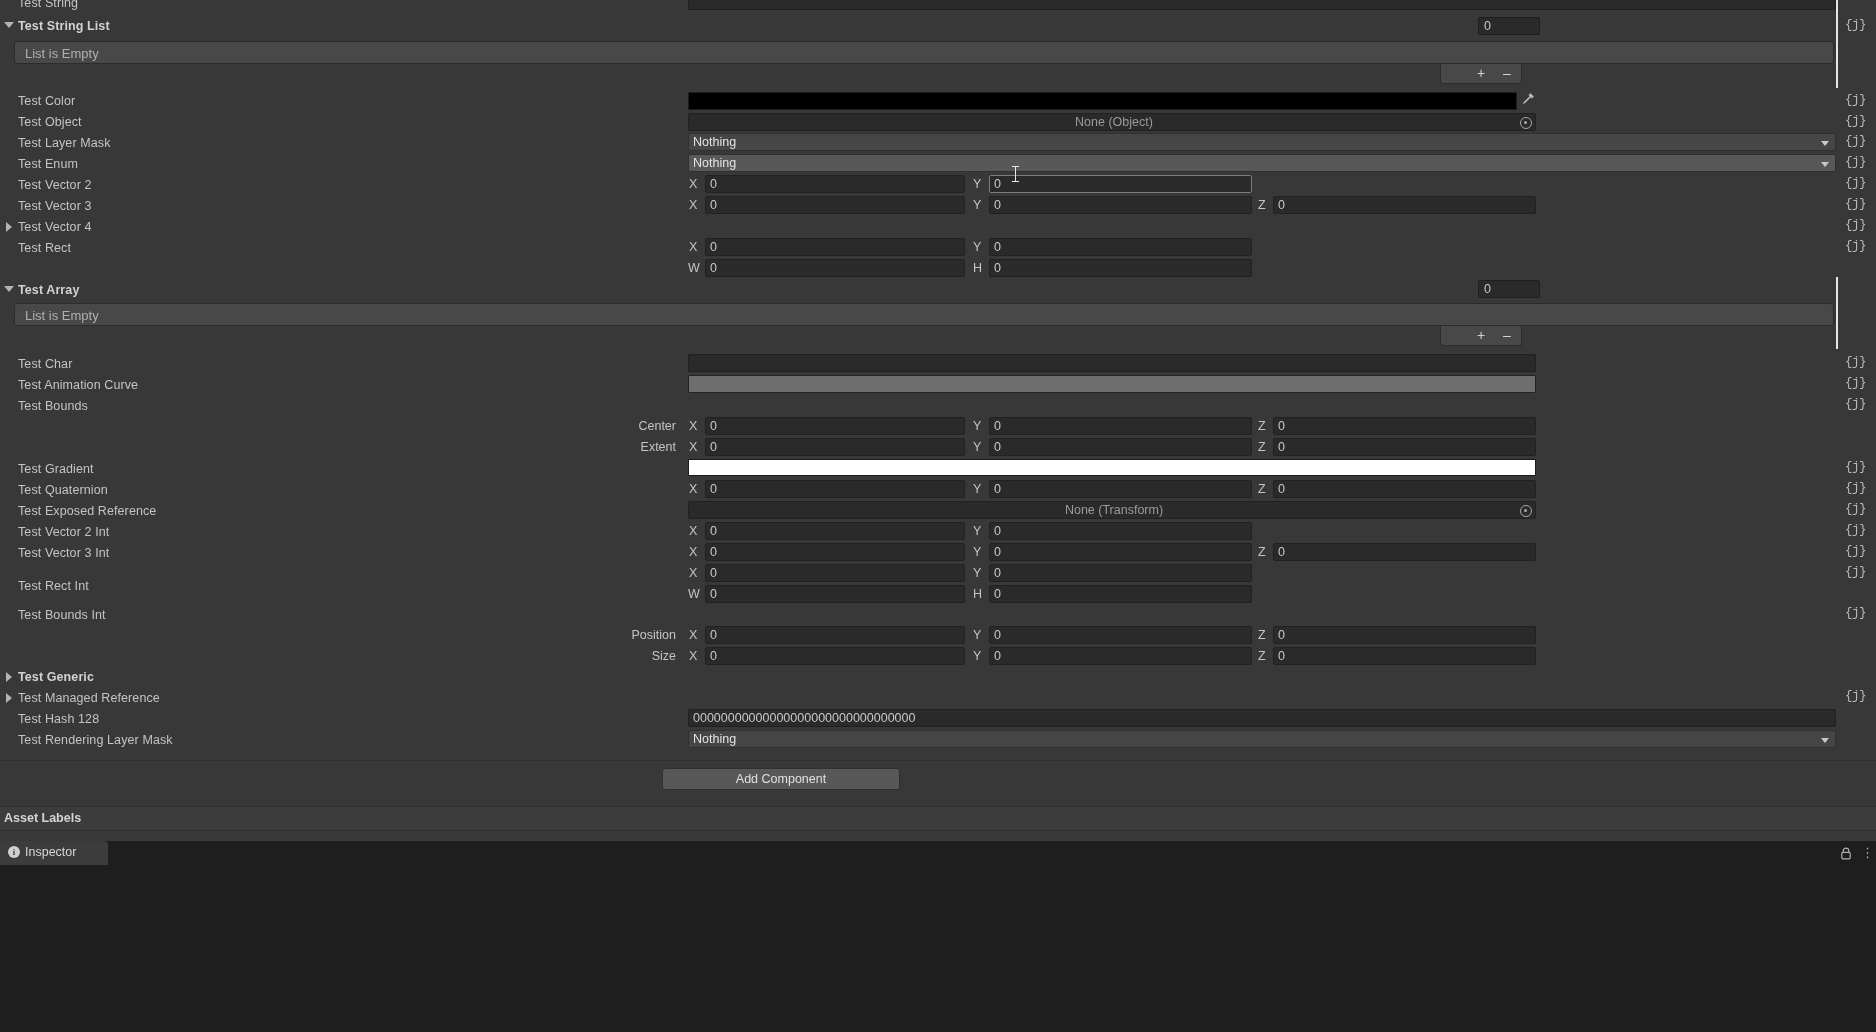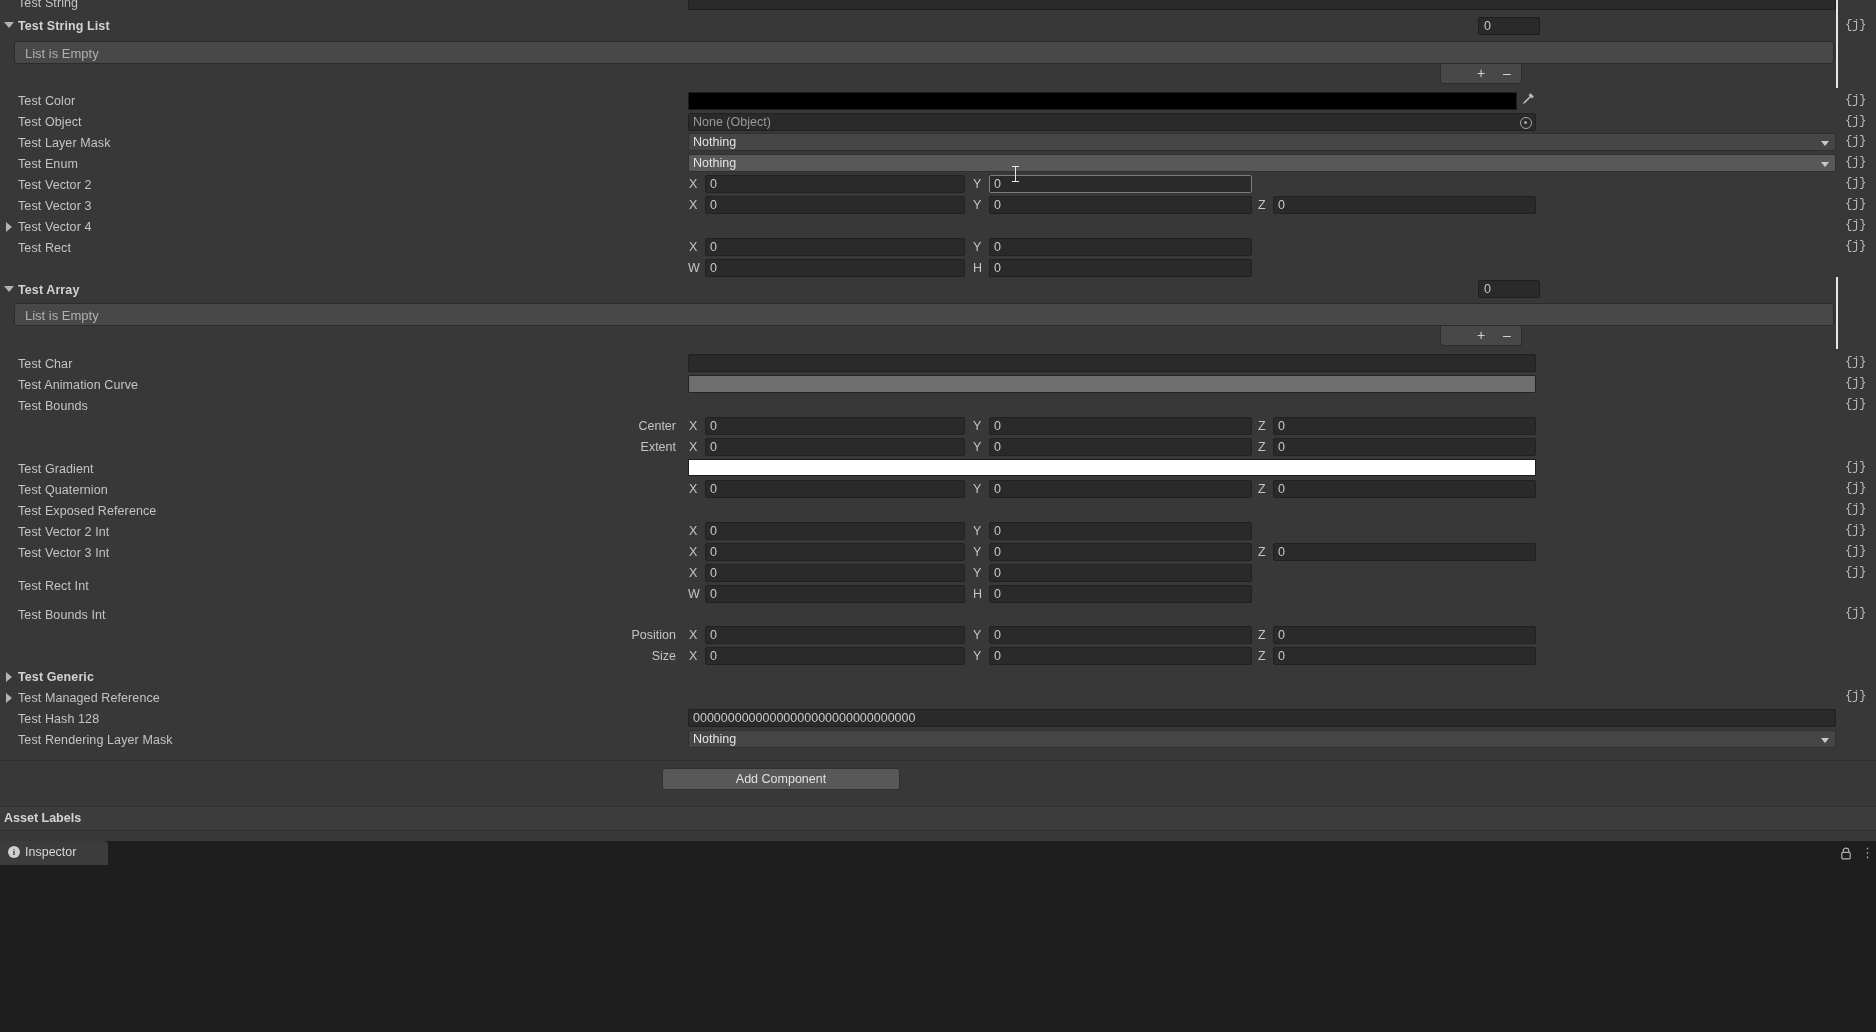--- a/index.html
+++ b/index.html
@@ -88,20 +88,21 @@
     border-right: 4px solid transparent;
     border-top: 5px solid #c9c9c9;
   }
 
   
   .objfield {
     position: absolute; height: 18px;
     background: #2a2a2a; border: 1px solid #212121; border-radius: 2px;
     color: #9a9a9a; font-size: 12.5px; line-height: 16px; padding-left: 4px;
     white-space: nowrap;
+    text-align: center;
   }
   .objfield .picker {
     position: absolute; right: 3px; top: 3px;
     width: 12px; height: 12px; border-radius: 50%;
     border: 1.5px solid #a8a8a8;
   }
   .objfield .picker::after {
     content: ""; position: absolute; left: 3px; top: 3px;
     width: 3px; height: 3px; border-radius: 50%; background: #a8a8a8;
   }
@@ -414,20 +415,24 @@
   <span class="axis" style="left:689px; top:482px;">X</span>
   <div class="field" style="left:705px; top:480px; width:260px;">0</div>
   <span class="axis" style="left:973px; top:482px;">Y</span>
   <div class="field" style="left:989px; top:480px; width:263px;">0</div>
   <span class="axis" style="left:1258px; top:482px;">Z</span>
   <div class="field" style="left:1273px; top:480px; width:263px;">0</div>
   <div class="bindicon" style="top:480px;">{j}</div>
 
   <div class="row" style="top:501px;">
     <span class="label">Test Exposed Reference</span>
+  </div>
+  <div class="objfield" style="left:688px; top:501px; width:848px;">
+    <span>None (Transform)</span>
+    <span class="picker"></span>
   </div>
   <div class="bindicon" style="top:501px;">{j}</div>
 
   <div class="row" style="top:522px;padding-left:20px;">
     <span class="label">Test Vector 2 Int</span>
   </div>
   <span class="axis" style="left:689px; top:524px;">X</span>
   <div class="field" style="left:705px; top:522px; width:260px;">0</div>
   <span class="axis" style="left:973px; top:524px;">Y</span>
   <div class="field" style="left:989px; top:522px; width:263px;">0</div>

